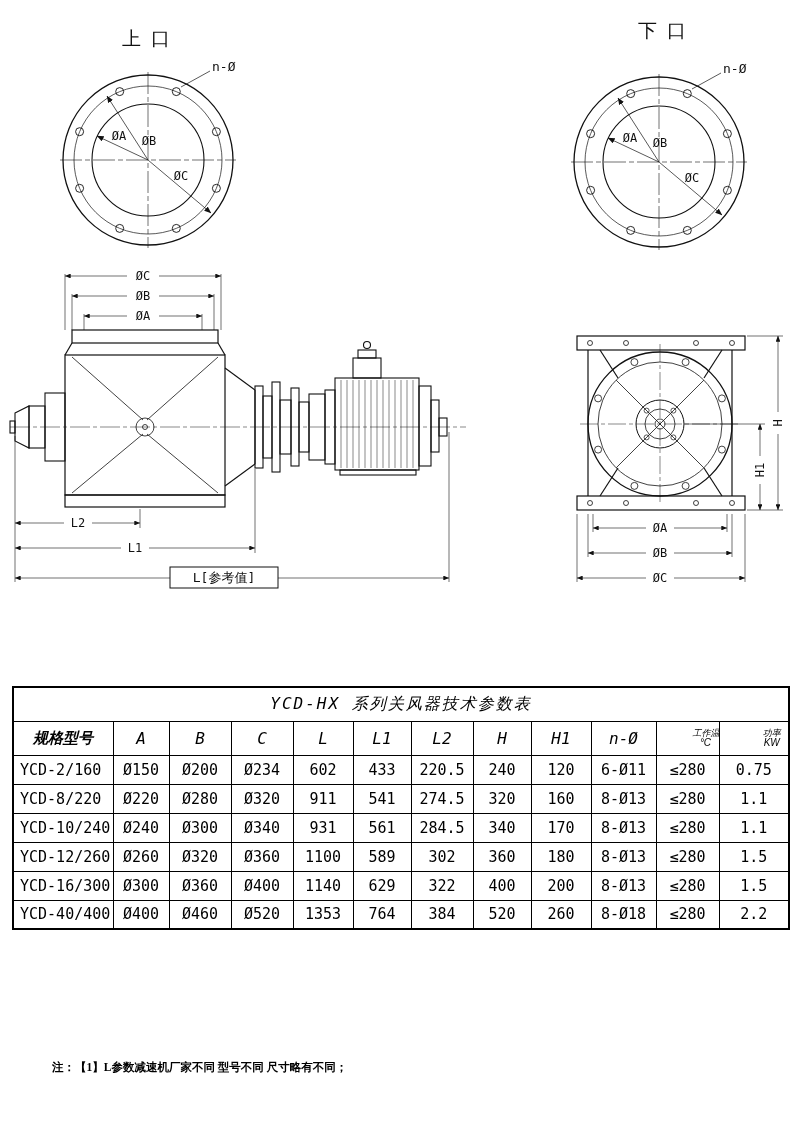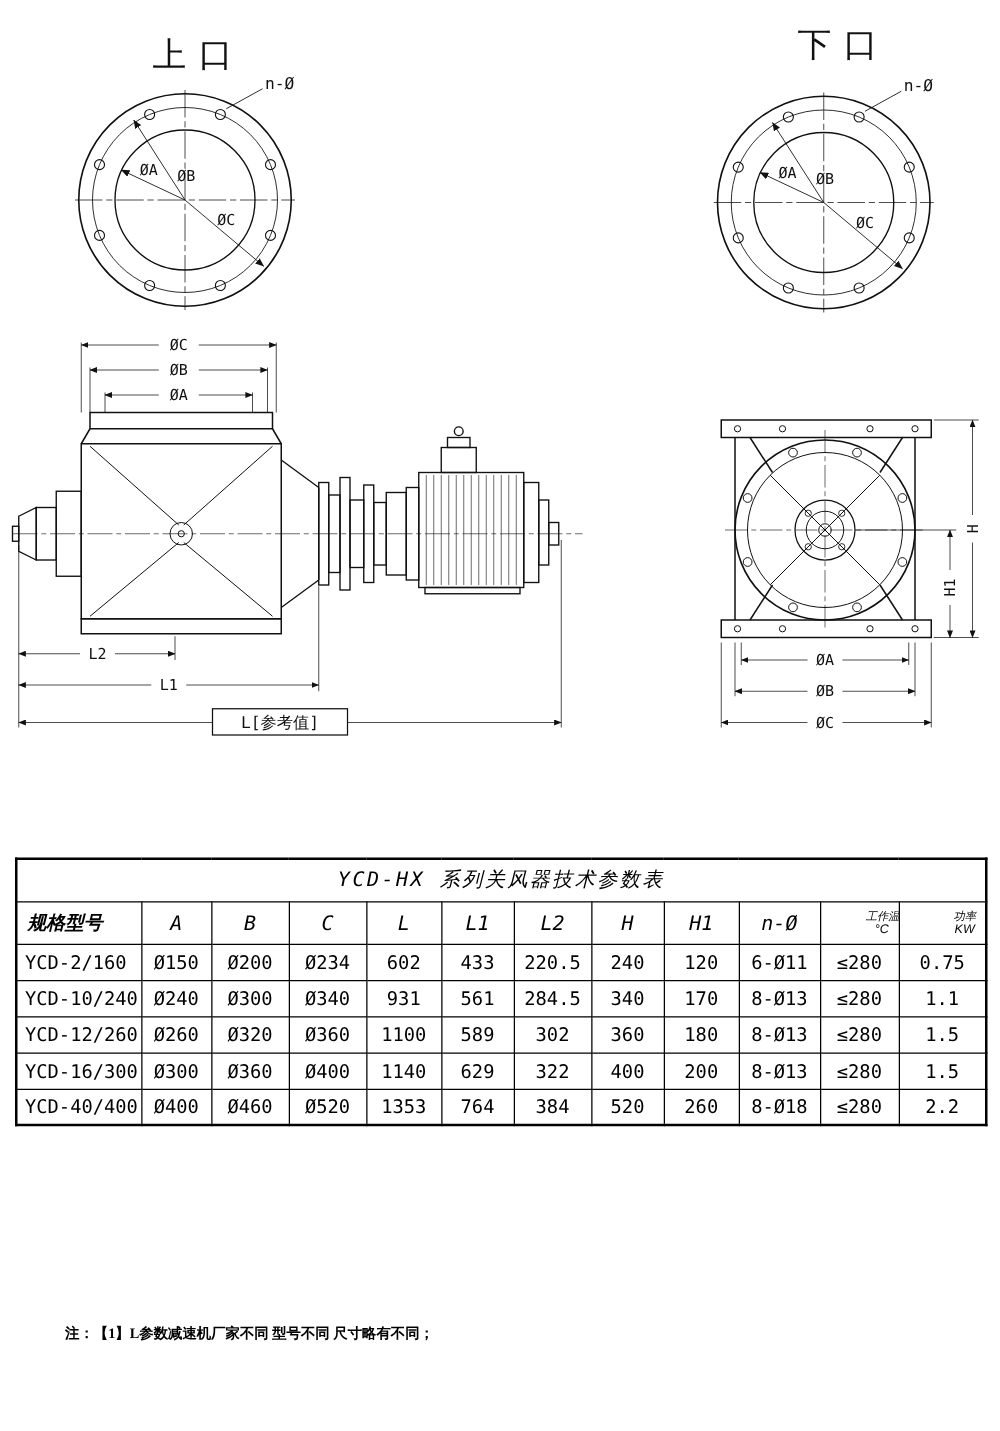--- a/index.html
+++ b/index.html
@@ -1,32 +1,32 @@
 <!DOCTYPE html>
 <html><head>
 <meta charset="utf-8">
 <style>
   * { margin:0; padding:0; box-sizing:border-box; }
   html,body { background:#fff; }
   body { width:800px; height:1145px; font-family:"Liberation Sans", sans-serif; color:#111; }
   .page { position:relative; width:800px; height:1145px; background:#ffffff; overflow:hidden; }
   .abs { position:absolute; }
-  .dwg-title { position:absolute; font-size:27px; letter-spacing:10px; color:#111;
+  .dwg-title { position:absolute; font-size:19px; letter-spacing:10px; color:#111;
                font-family:"Liberation Serif", serif; white-space:nowrap; }
   svg text { font-family:"DejaVu Sans Mono", monospace; fill:#111; }
 
   .param-table { position:absolute; left:12px; top:686px; width:776px;
                  border-collapse:collapse; table-layout:fixed; border:2px solid #000; }
   .param-table th, .param-table td { border:1px solid #000; text-align:center; color:#000;
                  white-space:nowrap; overflow:hidden; font-weight:400; }
   .tbl-title { height:52px; font-family:"Liberation Serif", serif; font-size:27px;
                letter-spacing:2px; font-weight:400; }
   .param-table thead th { height:34px; font-size:16px; font-family:"DejaVu Sans Mono", monospace;font-style:italic; }
   .param-table thead th.model-h { font-family:"Liberation Serif", serif; font-size:15px;
-               text-align:left; padding-left:8px; font-weight:700; }
+               text-align:left; padding-left:19px; font-weight:700; }
   .param-table tbody td { height:29px; font-size:15px; font-family:"DejaVu Sans Mono", monospace; }
   .param-table tbody td.model { text-align:left; padding-left:6px; }
   .hdr-small { font-size:9px; line-height:10px; font-family:"Liberation Sans", sans-serif;margin-left:36px; }
   .hdr-small .sub { font-size:10px; }
 
   .notes { position:absolute; left:52px; top:1058px; width:720px; font-size:11.5px;
            font-weight:700; line-height:18px; font-family:"Liberation Serif", serif; color:#000; }
   .note-indent { padding-left:24px; }
 </style>
 </head>
@@ -359,20 +359,34 @@
           <td>602</td>
           <td>433</td>
           <td>220.5</td>
           <td>240</td>
           <td>120</td>
           <td>6-Ø11</td>
           <td>≤280</td>
           <td>0.75</td>
         </tr>
         <tr>
+          <td class="model">YCD-8/220</td>
+          <td>Ø220</td>
+          <td>Ø280</td>
+          <td>Ø320</td>
+          <td>911</td>
+          <td>541</td>
+          <td>274.5</td>
+          <td>320</td>
+          <td>160</td>
+          <td>8-Ø13</td>
+          <td>≤280</td>
+          <td>1.1</td>
+        </tr>
+        <tr>
           <td class="model">YCD-10/240</td>
           <td>Ø240</td>
           <td>Ø300</td>
           <td>Ø340</td>
           <td>931</td>
           <td>561</td>
           <td>284.5</td>
           <td>340</td>
           <td>170</td>
           <td>8-Ø13</td>

